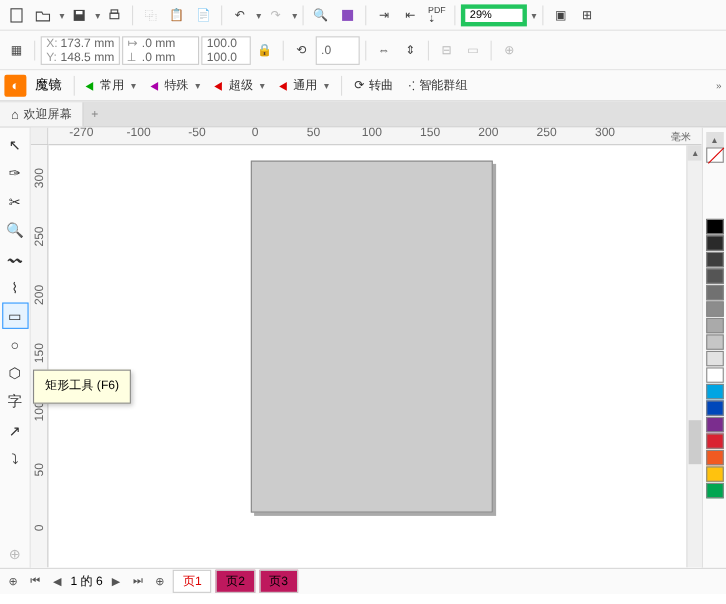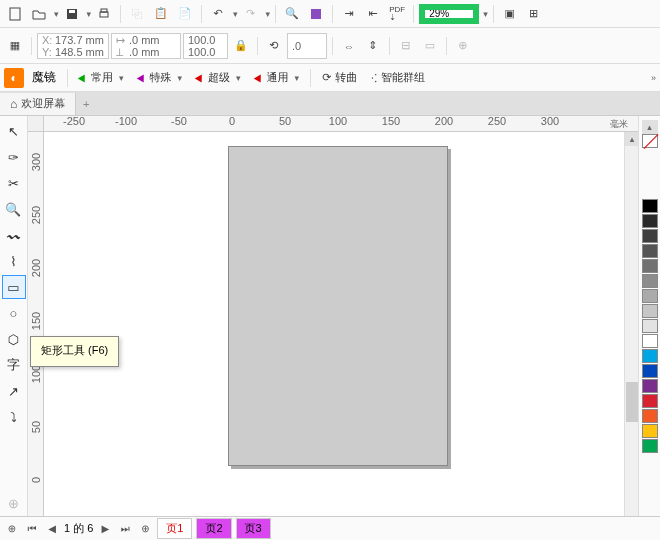--- a/index.html
+++ b/index.html
@@ -5,21 +5,21 @@
 * { margin:0; padding:0; box-sizing:border-box; font-family:"Microsoft YaHei",Arial,sans-serif; font-size:11px; }
 body { background:#fff; width:660px; height:549px; overflow:hidden; position:relative; }
 .toolbar { display:flex; align-items:center; height:28px; border-bottom:1px solid #ddd; padding:0 4px; gap:2px; background:#fafafa; }
 .toolbar.row2 { height:36px; }
 .tb-btn { width:22px; height:22px; display:flex; align-items:center; justify-content:center; cursor:pointer; color:#444; border-radius:2px; }
 .tb-btn.disabled { color:#bbb; }
 .sep { width:1px; height:18px; background:#ddd; margin:0 3px; }
 .coord-box { border:1px solid #ccc; height:26px; padding:2px 4px; display:flex; flex-direction:column; justify-content:center; font-size:9px; color:#666; background:#fff; min-width:70px; }
 .coord-row { display:flex; gap:3px; align-items:center; line-height:12px; }
 .coord-label { width:10px; color:#999; }
-.zoom-input { width:60px; height:20px; border:6px solid #22c55e; padding:0 4px; font-size:10px; }
+.zoom-input { width:60px; height:20px; border:4px solid #22c55e; padding:0 4px; font-size:10px; }
 .menu-bar { display:flex; align-items:center; height:28px; padding:0 4px; gap:2px; background:#fafafa; border-bottom:1px solid #ddd; }
 .mojing-icon { width:20px; height:20px; background:#ff7b00; display:flex; align-items:center; justify-content:center; color:#fff; font-size:12px; border-radius:2px; }
 .menu-item { display:flex; align-items:center; gap:4px; padding:3px 6px; cursor:pointer; font-size:12px; color:#333; }
 .arrow-icon { width:0; height:0; border-left:4px solid transparent; border-right:4px solid transparent; }
 .arrow-green { border-bottom:7px solid #0a0; transform:rotate(30deg); }
 .arrow-purple { border-bottom:7px solid #a0a; transform:rotate(30deg); }
 .arrow-red { border-bottom:7px solid #d00; transform:rotate(30deg); }
 .dd { font-size:9px; color:#666; margin-left:2px; }
 .tabs { display:flex; height:24px; background:#e0e0e0; border-bottom:1px solid #ccc; align-items:center; }
 .tab { padding:3px 10px; background:#f5f5f5; border-right:1px solid #ccc; font-size:11px; color:#444; display:flex; align-items:center; gap:4px; height:22px; }
@@ -40,21 +40,21 @@
 .page { position:absolute; top:30px; left:200px; width:220px; height:320px; background:#ccc; border:1px solid #888; box-shadow:3px 3px 0 #aaa; }
 .right-palette { width:22px; background:#fafafa; display:flex; flex-direction:column; border-left:1px solid #ddd; padding-top:4px; overflow:hidden; position:relative; }
 .sw { width:16px; height:14px; margin:0 auto 1px; border:1px solid #888; }
 .sw.none { background:#fff; position:relative; }
 .sw.none::after { content:''; position:absolute; width:20px; height:1px; background:#d00; top:6px; left:-2px; transform:rotate(-45deg); }
 .grays { margin-top:50px; }
 .scrollbar-v { position:absolute; right:0; top:16px; bottom:0; width:14px; background:#f0f0f0; border-left:1px solid #ddd; }
 .sb-arrow { width:14px; height:14px; background:#e0e0e0; display:flex; align-items:center; justify-content:center; font-size:9px; color:#666; }
 .sb-thumb { position:absolute; left:1px; width:12px; background:#ccc; height:40px; top:250px; }
 .bottom-bar { display:flex; align-items:center; height:24px; border-top:1px solid #ccc; padding:0 4px; gap:4px; background:#fafafa; font-size:11px; }
-.page-tab { padding:2px 8px; background:#d946ef; border:1px solid #ccc; font-size:10px; }
+.page-tab { padding:2px 8px; background:#be185d; border:1px solid #ccc; font-size:10px; }
 .page-tab.active { background:#fff; color:#d00; }
 .nav-btn { width:16px; height:16px; display:flex; align-items:center; justify-content:center; cursor:pointer; color:#555; font-size:10px; }
 .tooltip { position:absolute; top:336px; left:30px; background:#ffffe1; border:1px solid #888; padding:6px 10px; font-size:11px; box-shadow:2px 2px 4px rgba(0,0,0,0.2); z-index:10; }
 .tooltip .title { font-weight:normal; margin-bottom:2px; }
 svg { display:block; }
 </style>
 </head>
 <body>
 
 <div class="toolbar">
@@ -219,21 +219,21 @@
     <div class="tool-btn">字</div>
     <div class="tool-btn">↗</div>
     <div class="tool-btn">⤵</div>
     <div style="flex:1"></div>
     <div class="tool-btn" style="color:#bbb;">⊕</div>
   </div>
 
   <div class="canvas-area">
     <div class="ruler-corner"></div>
     <div class="ruler-h">
-      <span class="label" style="left:30px">-250</span>
+      <span class="label" style="left:30px">-270</span>
       <span class="label" style="left:82px">-100</span>
       <span class="label" style="left:135px">-50</span>
       <span class="label" style="left:188px">0</span>
       <span class="label" style="left:241px">50</span>
       <span class="label" style="left:294px">100</span>
       <span class="label" style="left:347px">150</span>
       <span class="label" style="left:400px">200</span>
       <span class="label" style="left:453px">250</span>
       <span class="label" style="left:506px">300</span>
     </div>

